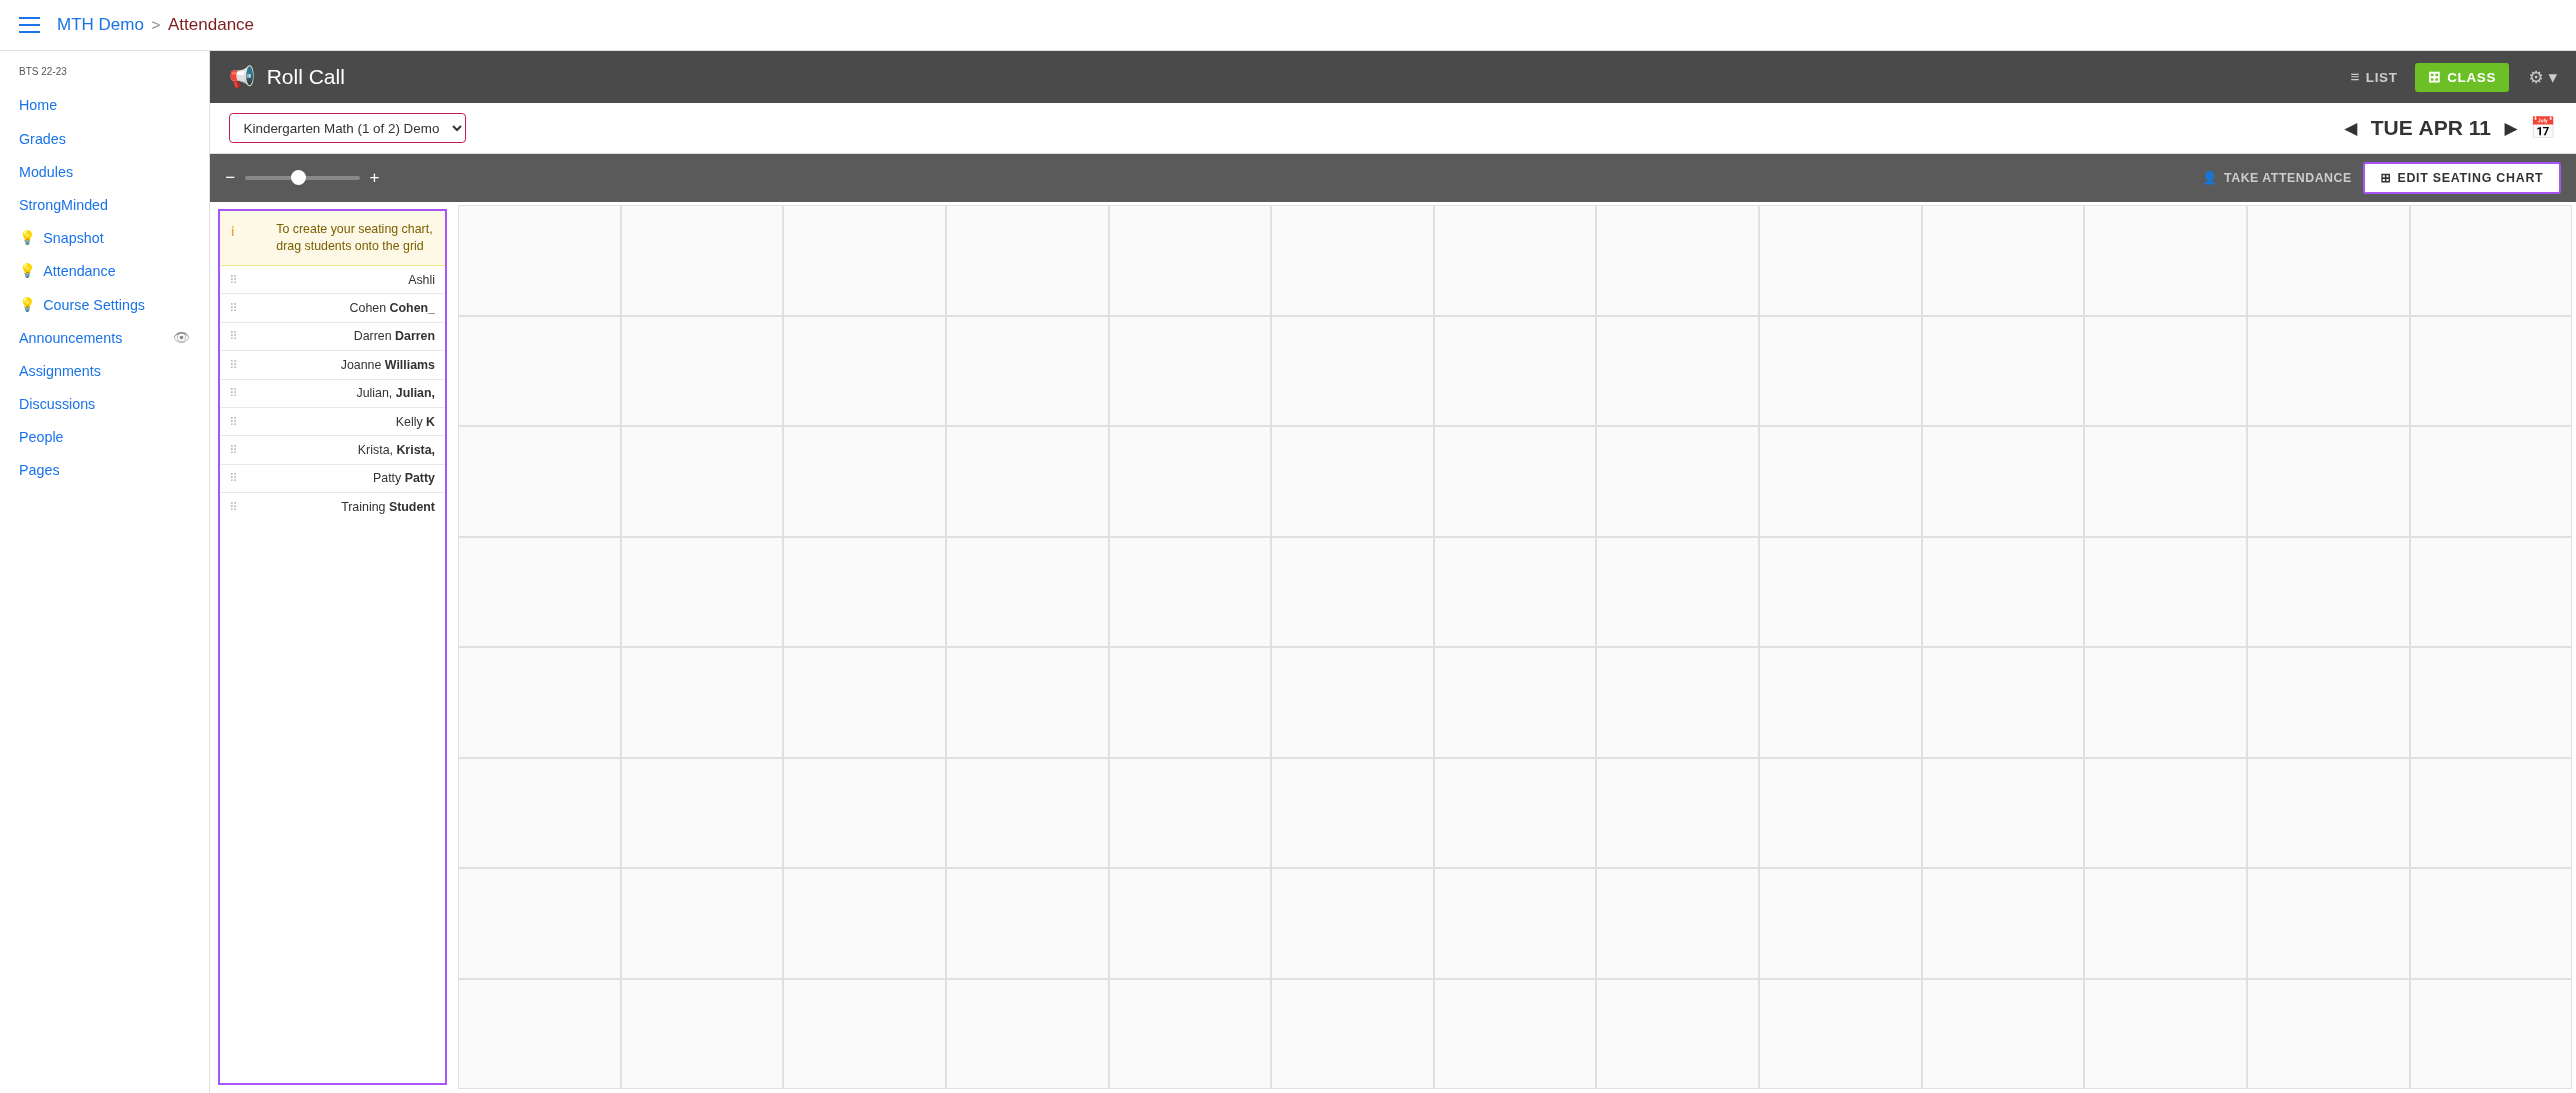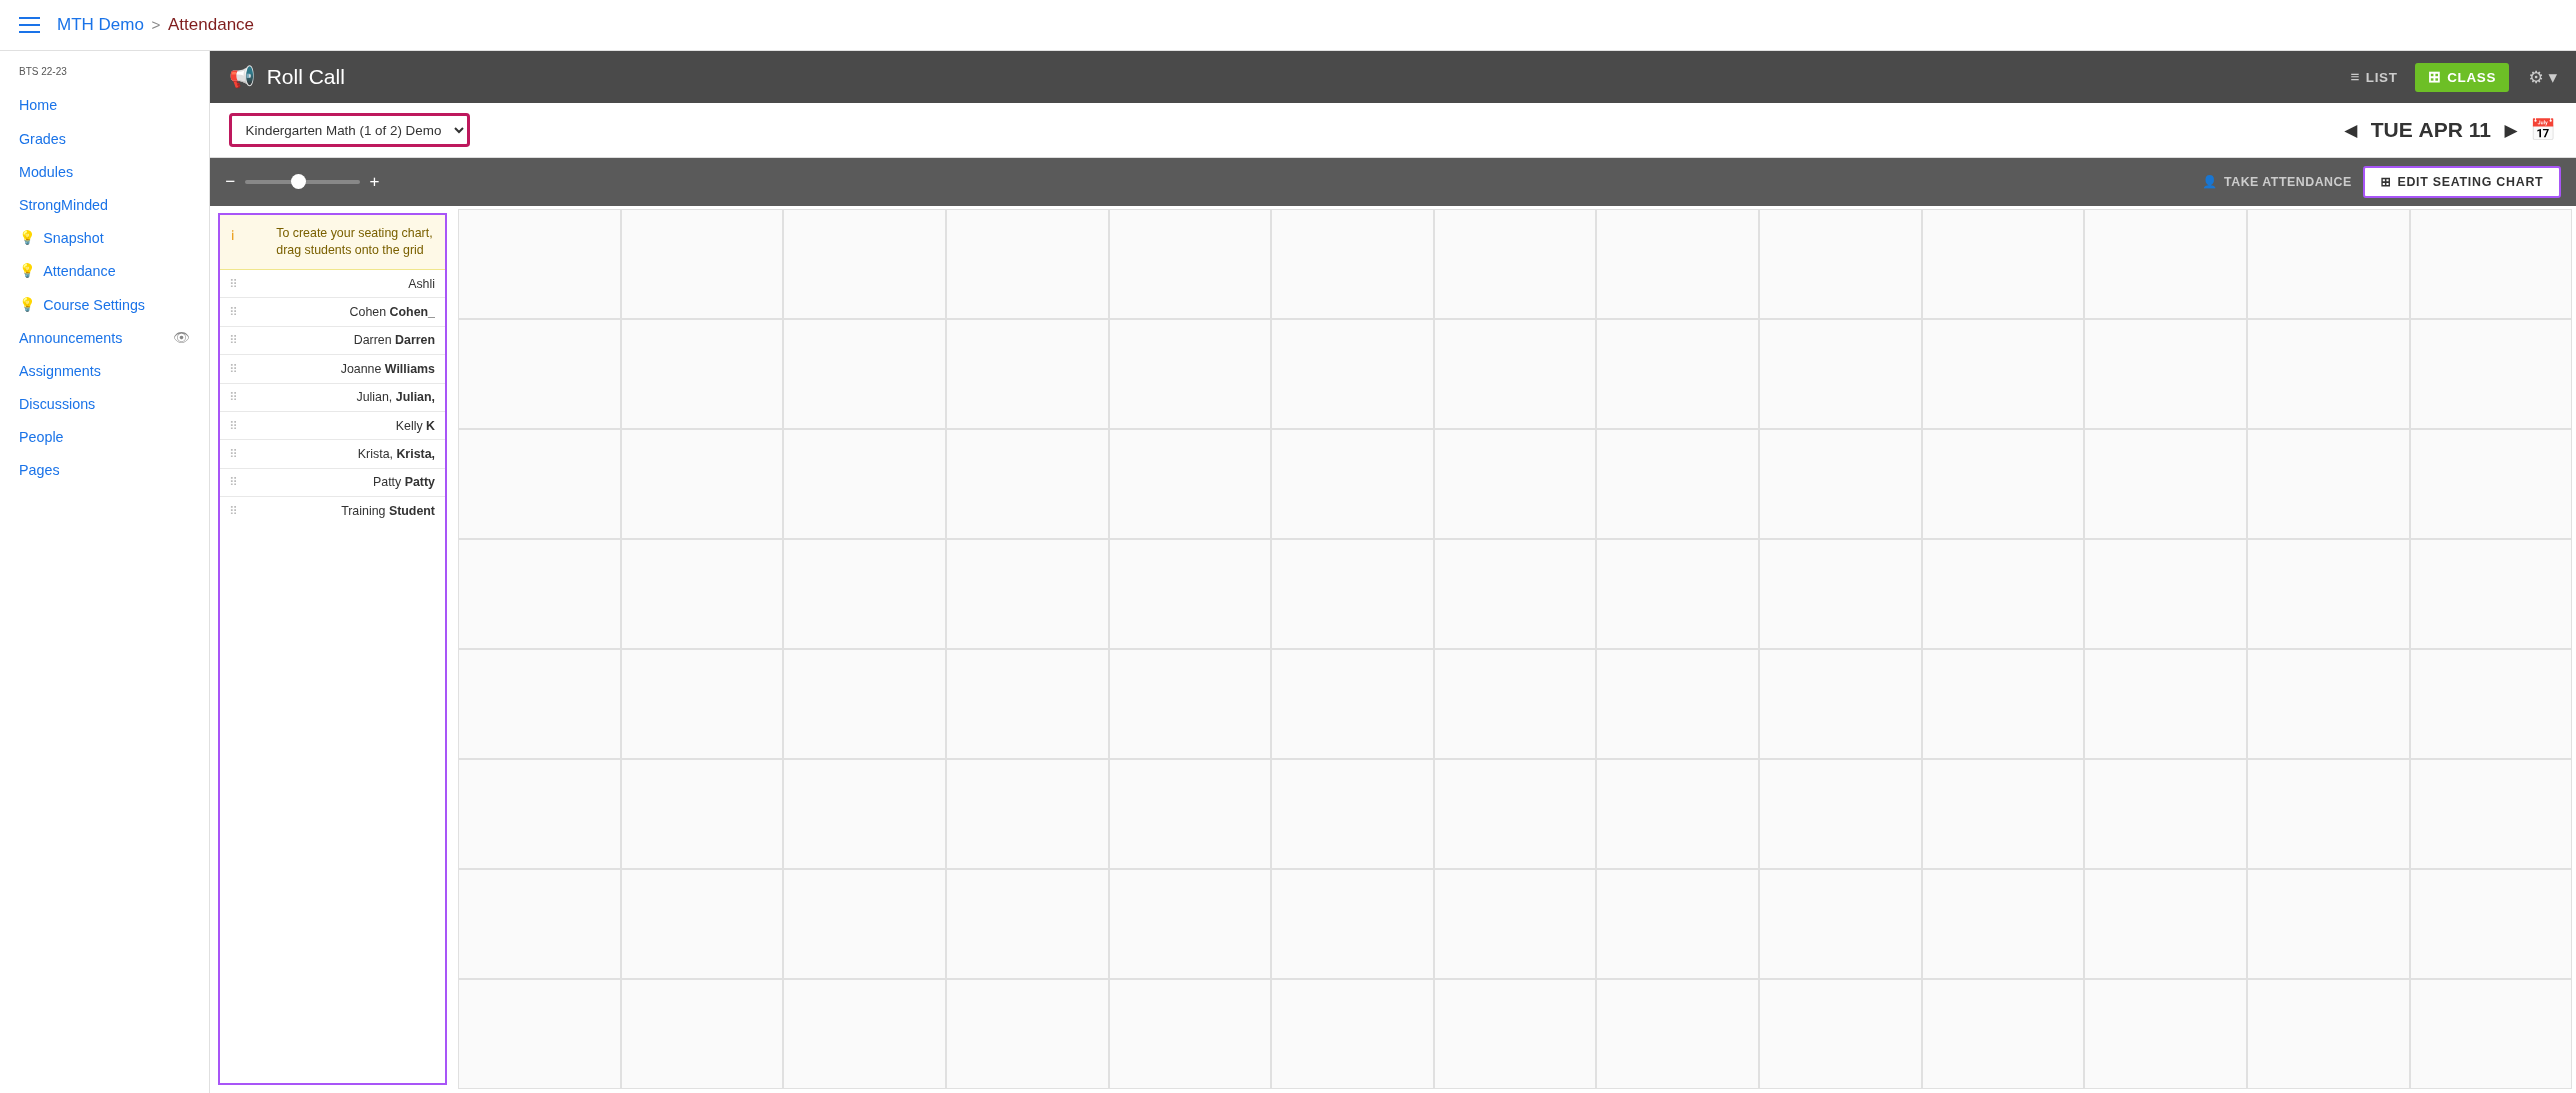--- a/index.html
+++ b/index.html
@@ -38,21 +38,21 @@
     .view-toggle { display: flex; align-items: center; gap: 3.8px; margin-right: 7.6px; }
     .view-btn { display: flex; align-items: center; gap: 5.7px; padding: 5.7px 13.4px; font-size: 13.4px; font-weight: 600; cursor: pointer; border: none; background: transparent; color: #ccc; letter-spacing: 0.05em; }
     .view-btn.active { background: #6dbf26; color: #fff; border-radius: 2.9px; }
     .view-btn .list-icon, .view-btn .grid-icon { font-size: 15.3px; }
     .settings-btn { background: transparent; border: none; color: #ccc; font-size: 17px; cursor: pointer; display: flex; align-items: center; gap: 1.9px; }
 
     
     .controls-bar {
       background: #fff; border-bottom: 1px solid #ddd; padding: 9.6px 19px; display: flex; align-items: center; gap: 15.3px;
     }
-    .class-select { border: 3px solid #be185d; border-radius: 3.8px; padding: 5.7px 9.6px; font-size: 13.4px; color: #333; background: #fff; cursor: pointer; }
+    .class-select { border: 1px solid #be185d; border-radius: 3.8px; padding: 5.7px 9.6px; font-size: 13.4px; color: #333; background: #fff; cursor: pointer; }
     .date-nav { margin-left: auto; display: flex; align-items: center; gap: 9.6px; }
     .date-nav-btn { background: transparent; border: none; cursor: pointer; color: #333; font-size: 17px; padding: 3.8px; }
     .date-display { font-size: 21px; color: #333; }
     .date-display span { font-weight: 700; }
     .calendar-btn { background: transparent; border: none; cursor: pointer; font-size: 21px; color: #555; }
 
     
     .seating-area { flex: 1; display: flex; flex-direction: column; overflow: hidden; }
 
     

